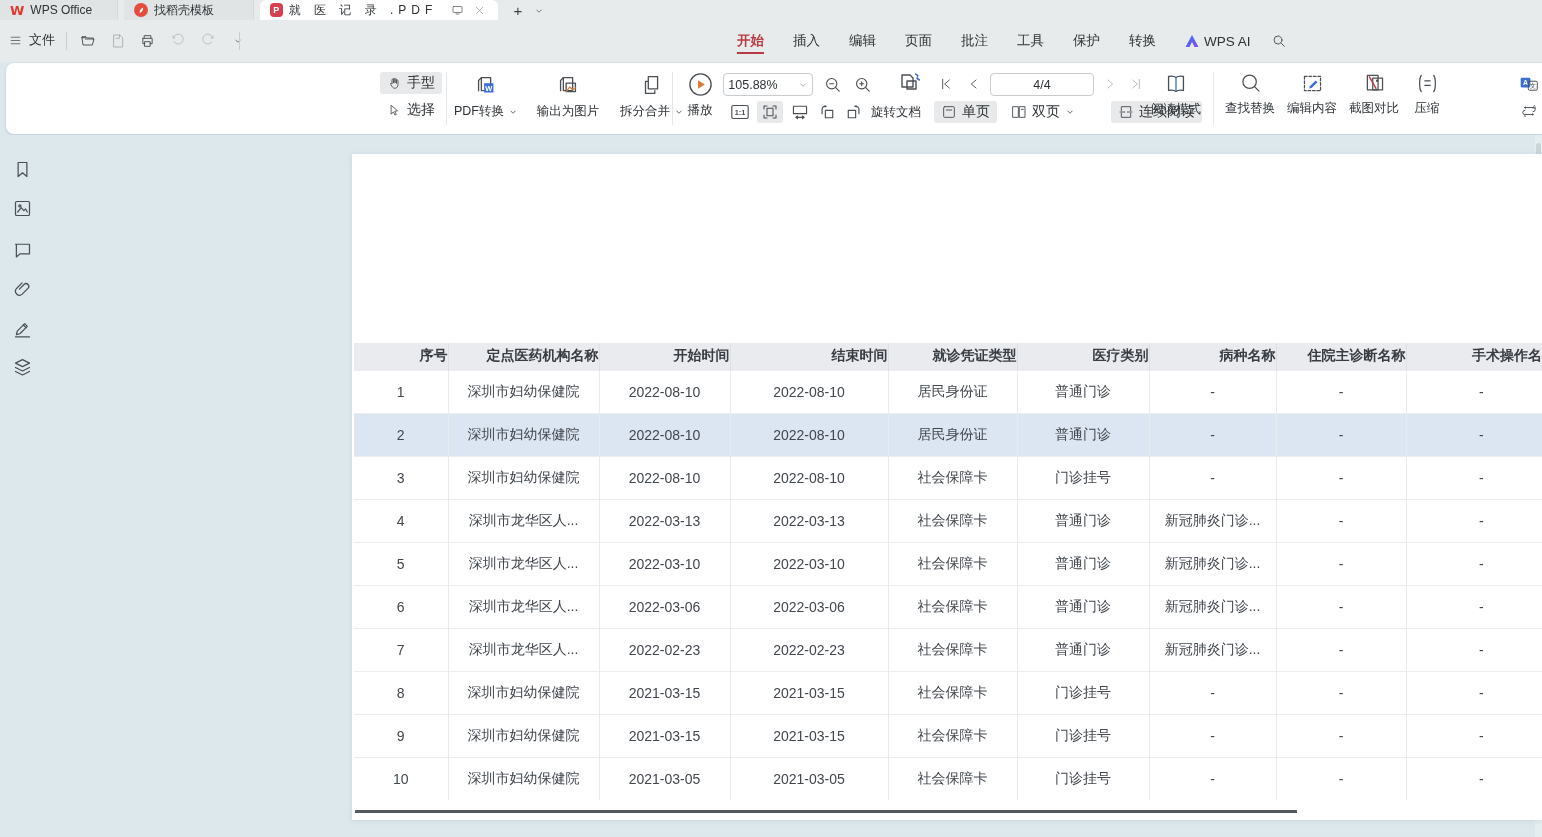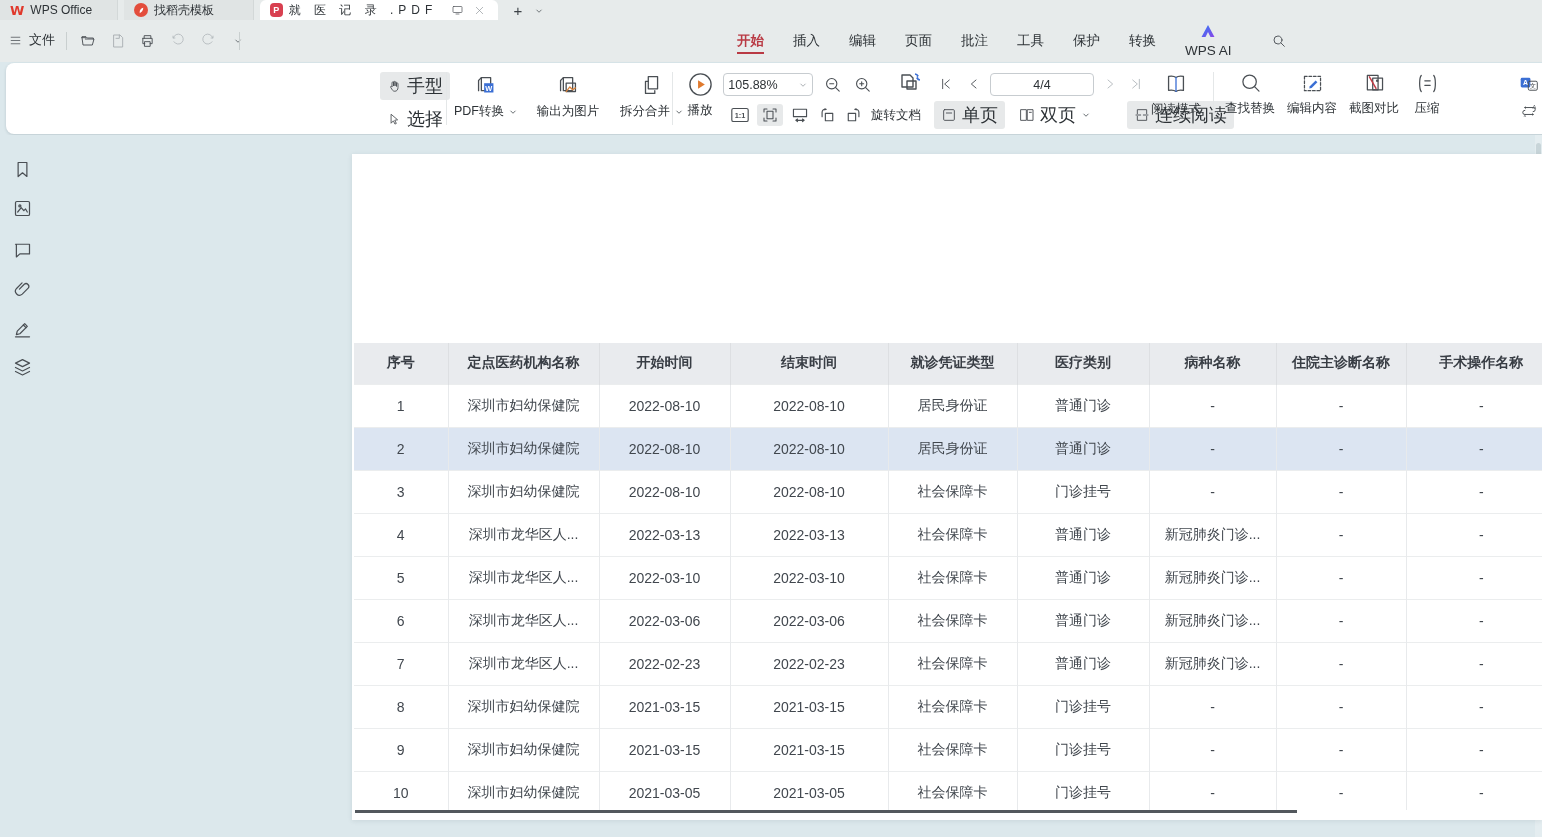--- a/index.html
+++ b/index.html
@@ -23,44 +23,44 @@
   
   .menubar { position:absolute; left:0; top:20px; width:1542px; height:42px; background:#e7ebeb; }
   .file-group { position:absolute; left:8px; top:11px; display:flex; align-items:center; gap:6px; font-size:13px; color:#2d3236; }
   .vsep-s { position:absolute; top:12px; width:1px; height:18px; background:#c9cfcf; }
   .qicons { position:absolute; left:78px; top:11px; display:flex; align-items:center; gap:11px; }
   .qicon { width:19px; height:19px; display:flex; align-items:center; justify-content:center; }
   .menu-tabs { position:absolute; left:737px; top:0; height:42px; display:flex; align-items:center; gap:29px; font-size:13.5px; color:#2d3236; }
   .menu-tab { position:relative; padding:10px 0; cursor:default; white-space:nowrap; }
   .menu-tab.active { color:#b93a44; font-weight:bold; }
   .menu-tab.active::after { content:""; position:absolute; left:0; right:0; bottom:6px; height:2px; background:#b93a44; }
-  .ai-tab { display:flex; align-items:center; gap:5px;flex-direction:column; }
+  .ai-tab { display:flex; align-items:center; gap:5px; }
   .ai-mark { width:14px; height:13px; }
   .menu-search { position:absolute; left:1271px; top:13px; }
 
   
   .toolbar { position:absolute; left:6px; top:63px; width:1546px; height:71px; background:#ffffff; border-radius:8px 0 0 8px; box-shadow:0 1px 3px rgba(40,60,70,.18); }
   .vsep { position:absolute; top:9px; width:1px; height:53px; background:#e4e7e8; }
-  .pill { display:flex; align-items:center; gap:5px; font-size:18px; color:#2d3236; padding:2px 7px; border-radius:3px; white-space:nowrap; }
+  .pill { display:flex; align-items:center; gap:5px; font-size:14px; color:#2d3236; padding:2px 7px; border-radius:3px; white-space:nowrap; }
   .pill.on { background:#e7e9ea; }
   .bigbtn { display:flex; flex-direction:column; align-items:center; gap:4px; font-size:12.5px; color:#2d3236; white-space:nowrap; }
   .chev { width:10px; height:10px; }
   .boxfield { border:1px solid #c7ccd0; border-radius:4px; background:#fff; display:flex; align-items:center; justify-content:center; font-size:12.5px; color:#2d3236; }
   .rowlbl { font-size:12.5px; color:#2d3236; white-space:nowrap; display:flex; align-items:center; gap:4px; }
 
   
   .content { position:absolute; left:0; top:135px; width:1542px; height:702px; background:#dce8ec; }
   .side-icon { position:absolute; left:12px; width:21px; height:21px; }
   .vscroll { position:absolute; right:0; top:135px; width:7px; height:702px; background:#e4edf0; }
   .vscroll-thumb { position:absolute; left:1px; top:8px; width:5px; height:170px; border-radius:3px; background:#c8d5d9; }
 
   .page { position:absolute; left:352px; top:154px; width:1190px; height:666px; background:#ffffff; box-shadow:0 1px 5px rgba(40,60,70,.10); overflow:hidden; }
   .tablewrap { position:absolute; left:2px; top:189px; width:1188px; height:467px; overflow:hidden; }
   table.pdf { border-collapse:collapse; table-layout:fixed; width:1202px; font-size:14px; }
-  table.pdf th { background:#e9ebee; color:#383d44; font-weight:bold; height:41px; border-right:1px solid #dddfe2; }
+  table.pdf th { background:#e9ebee; color:#383d44; font-weight:bold; height:27px; border-right:1px solid #dddfe2;text-align:right; }
   table.pdf td { color:#41474e; text-align:center; height:43px; border-right:1px solid #e8eaec; border-top:1px solid #ebedee; background:#fff; }
   table.pdf td:last-child, table.pdf th:last-child { border-right:none; }
   table.pdf tr.hl td { background:#dce5f2; }
   .table-bottom { position:absolute; left:3px; top:656px; width:942px; height:3px; background:#53585d; }
 </style>
 </head>
 <body>
 
 <div class="titlebar">
   <div class="tab inactive" style="width:118px;">

